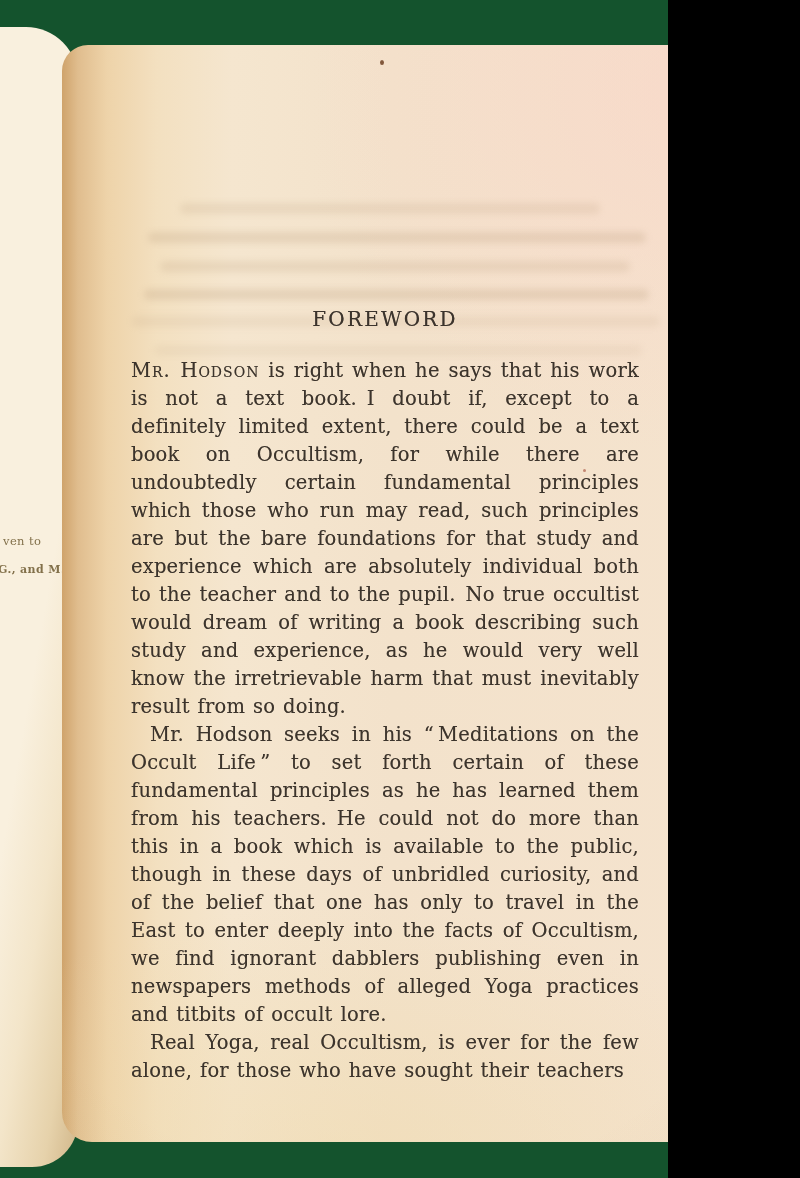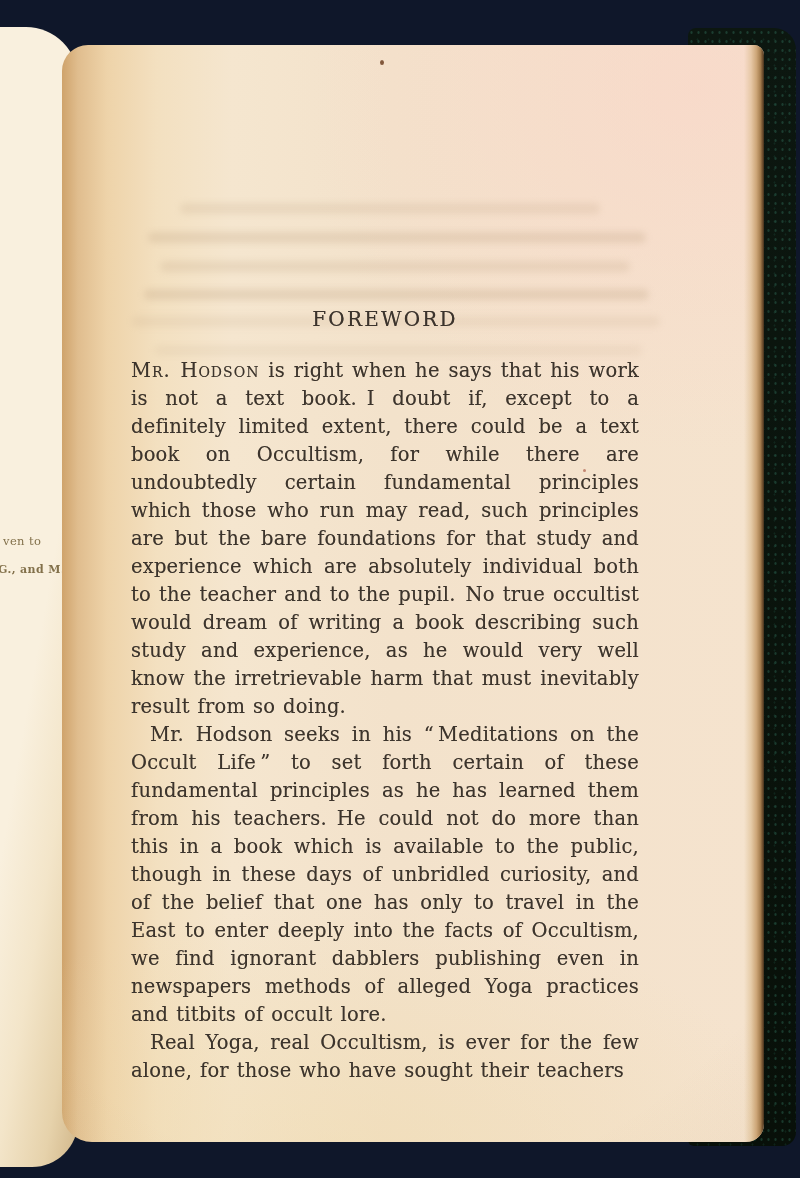--- a/index.html
+++ b/index.html
@@ -1,18 +1,18 @@
 <!DOCTYPE html>
 <html><head>
 <meta charset="utf-8">
 <style>
   html,body { margin:0; padding:0; background:#000; }
   .scene {
-    position:relative; width:800px; height:1178px; overflow:hidden;
-    background:#0f172a;
+    position:relative; width:668px; height:1178px; overflow:hidden;
+    background:#14532d;
     font-family:"DejaVu Serif", serif;
   }
 
   
   .cover {
     position:absolute; left:688px; top:28px; width:108px; height:1118px;
     border-radius:8px 22px 14px 6px;
     background-color:#0a140e;
     background-image:
       radial-gradient(rgba(62,146,120,0.30) 0.7px, transparent 1.5px),

